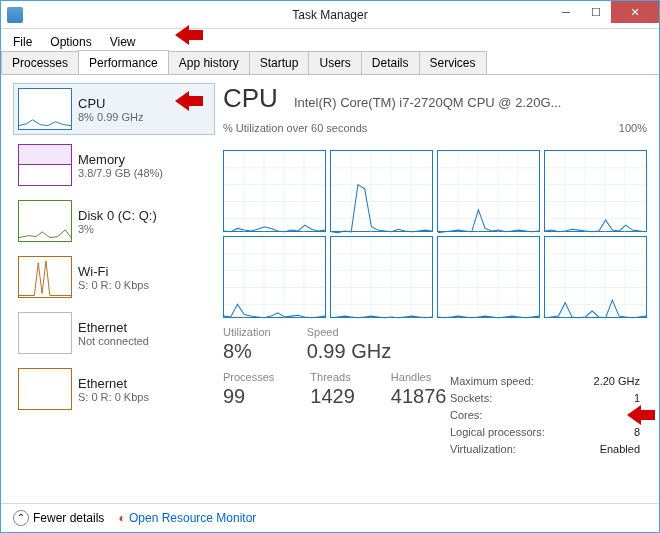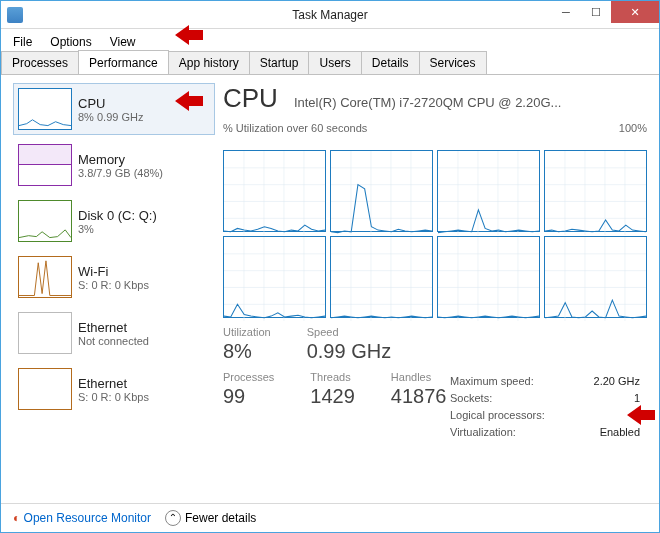--- a/index.html
+++ b/index.html
@@ -275,20 +275,24 @@
     <div class="kv" id="kvlist">
         <div>
           <span>Maximum speed:</span>
           <span>2.20 GHz</span>
         </div>
         <div>
           <span>Sockets:</span>
           <span>1</span>
         </div>
         <div>
+          <span>Cores:</span>
+          <span>4</span>
+        </div>
+        <div>
           <span>Logical processors:</span>
           <span>8</span>
         </div>
         <div>
           <span>Virtualization:</span>
           <span>Enabled</span>
         </div>
       </div>
 
     <div class="arrow" style="left:-48px; top:-58px"><svg viewBox="0 0 28 20">
@@ -297,15 +301,15 @@
     <div class="arrow" style="left:-48px; top:8px"><svg viewBox="0 0 28 20">
           <polygon points="0,10 14,0 14,5 28,5 28,15 14,15 14,20" fill="#d00000"></polygon>
         </svg></div>
     <div class="arrow" style="right:-8px; top:322px"><svg viewBox="0 0 28 20">
           <polygon points="0,10 14,0 14,5 28,5 28,15 14,15 14,20" fill="#d00000"></polygon>
         </svg></div>
   </div>
 </div>
 
 <div class="footer">
+  <div><span class="chev">⌃</span><span>Fewer details</span></div>
   <div><span style="color:#d04020">◐</span> <span class="link">Open Resource Monitor</span></div>
-  <div><span class="chev">⌃</span><span>Fewer details</span></div>
 </div>
 
 </body></html>

